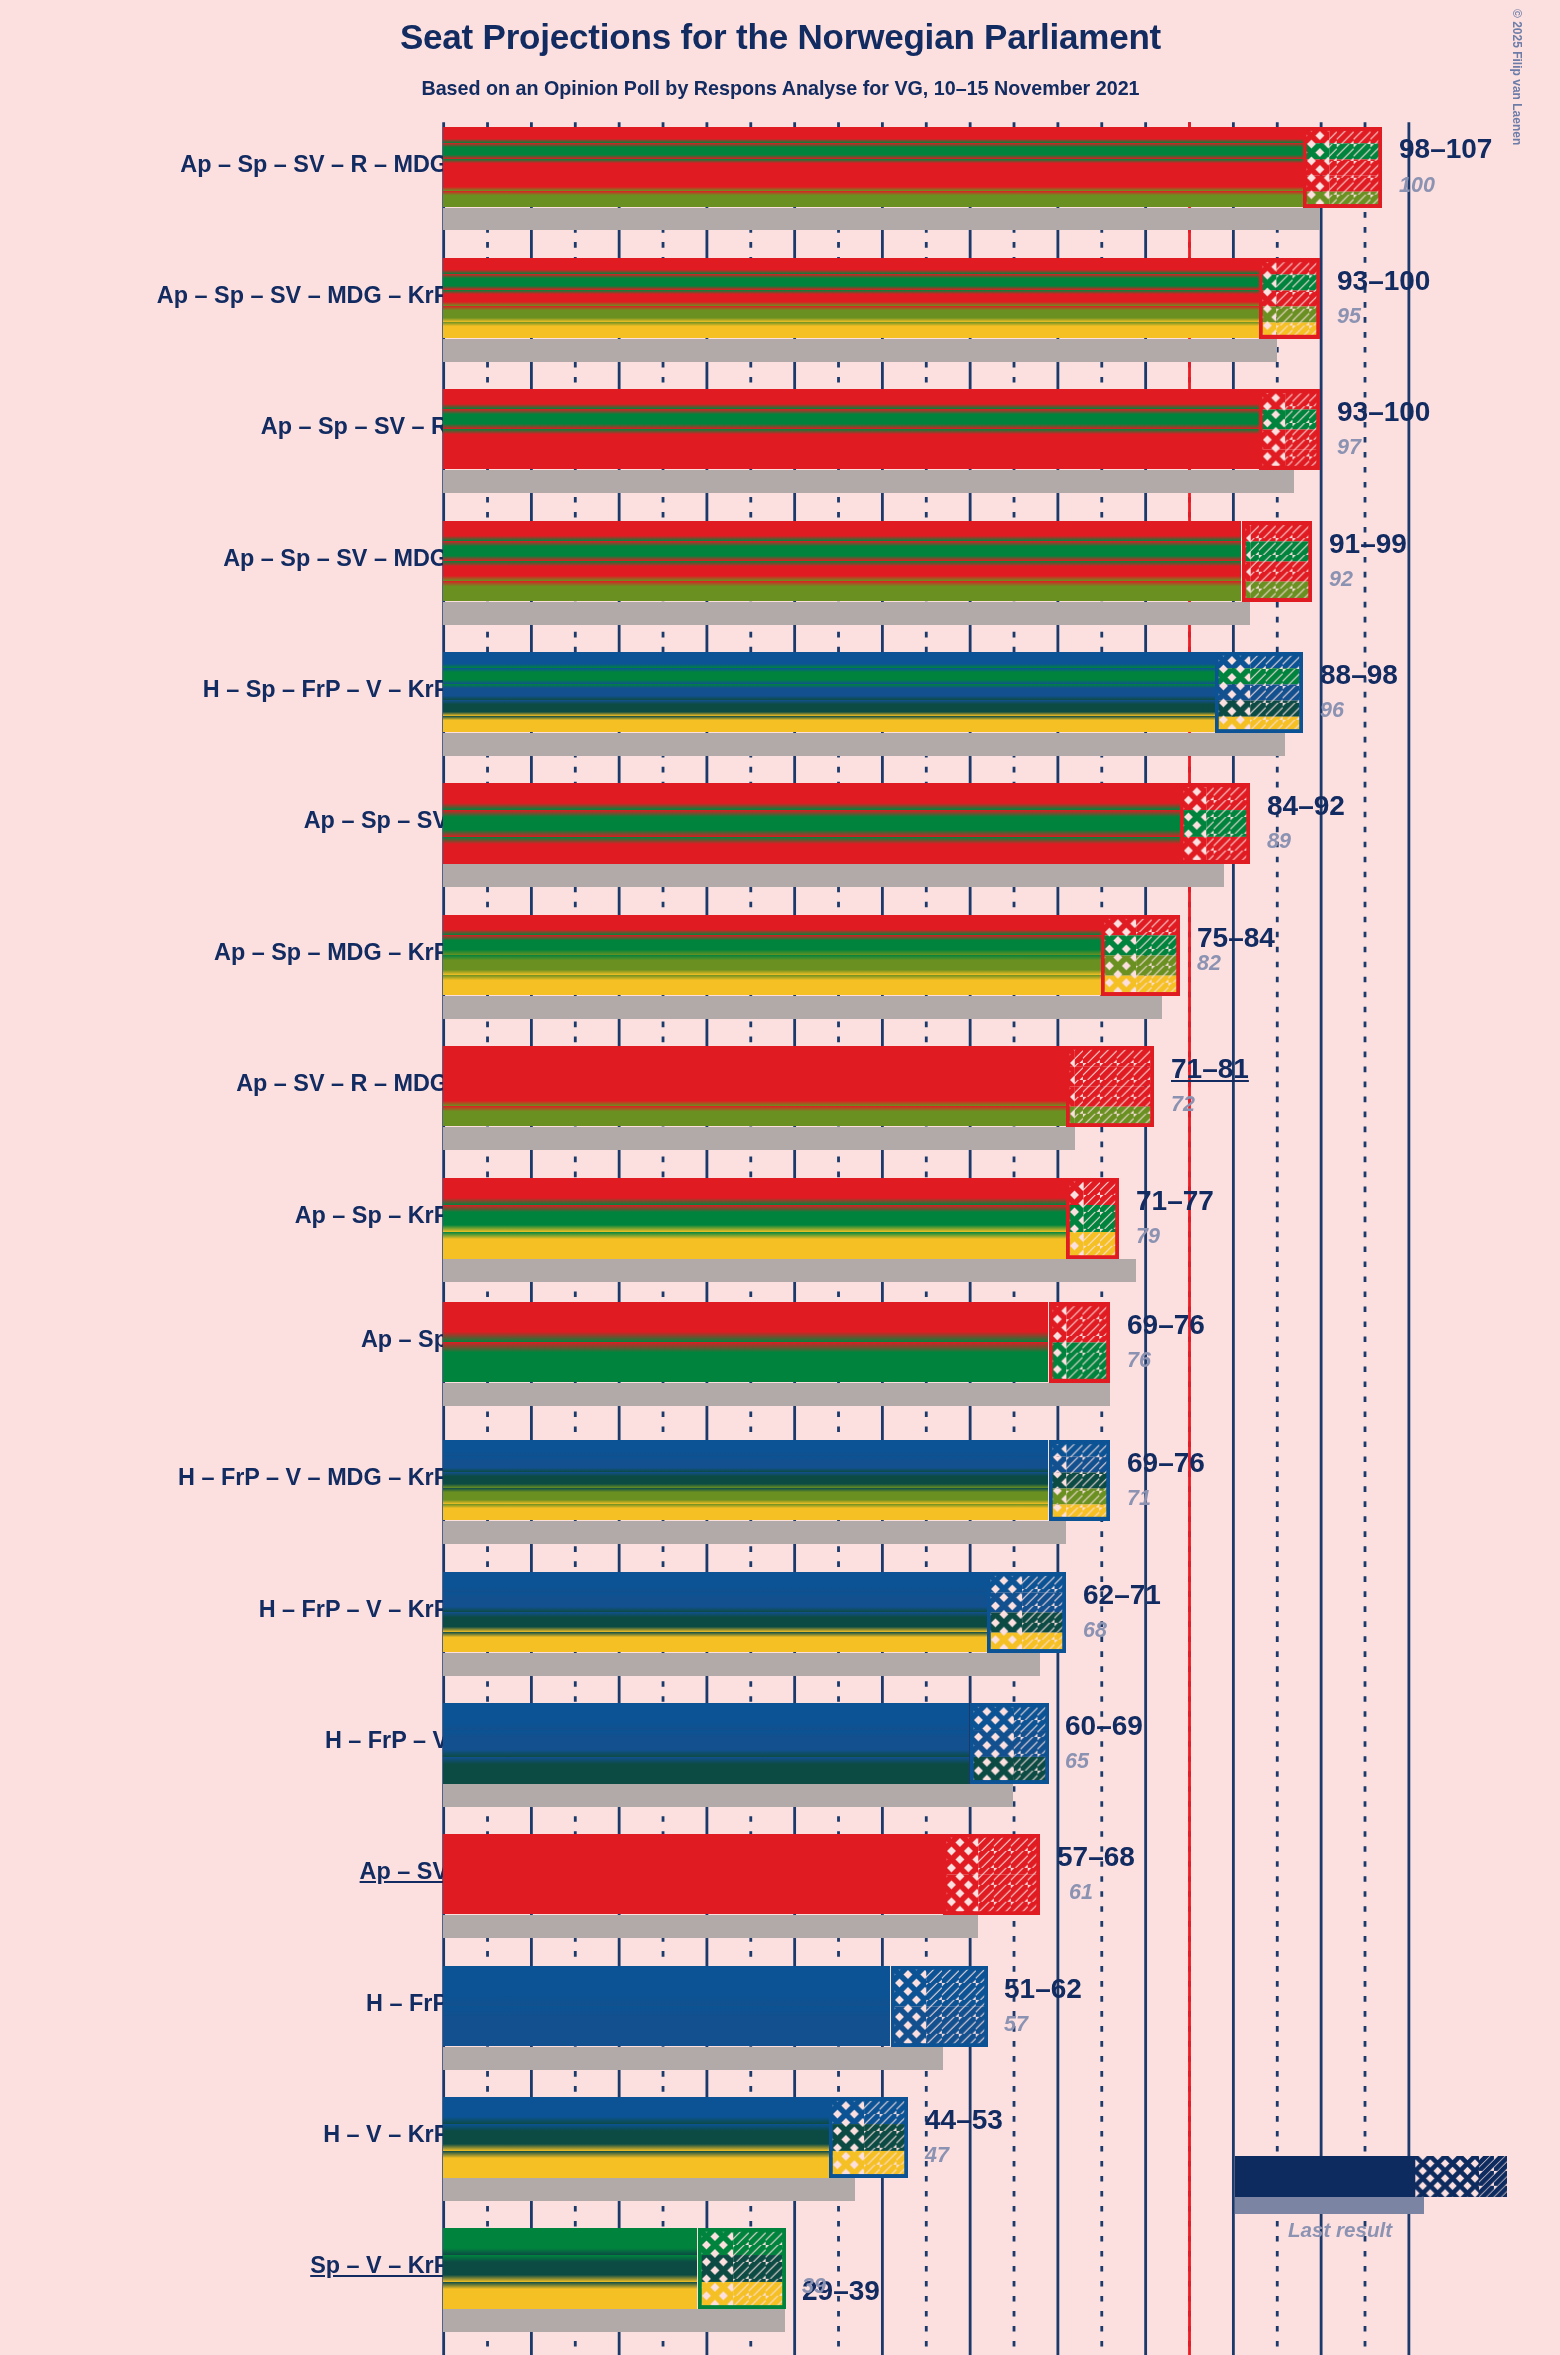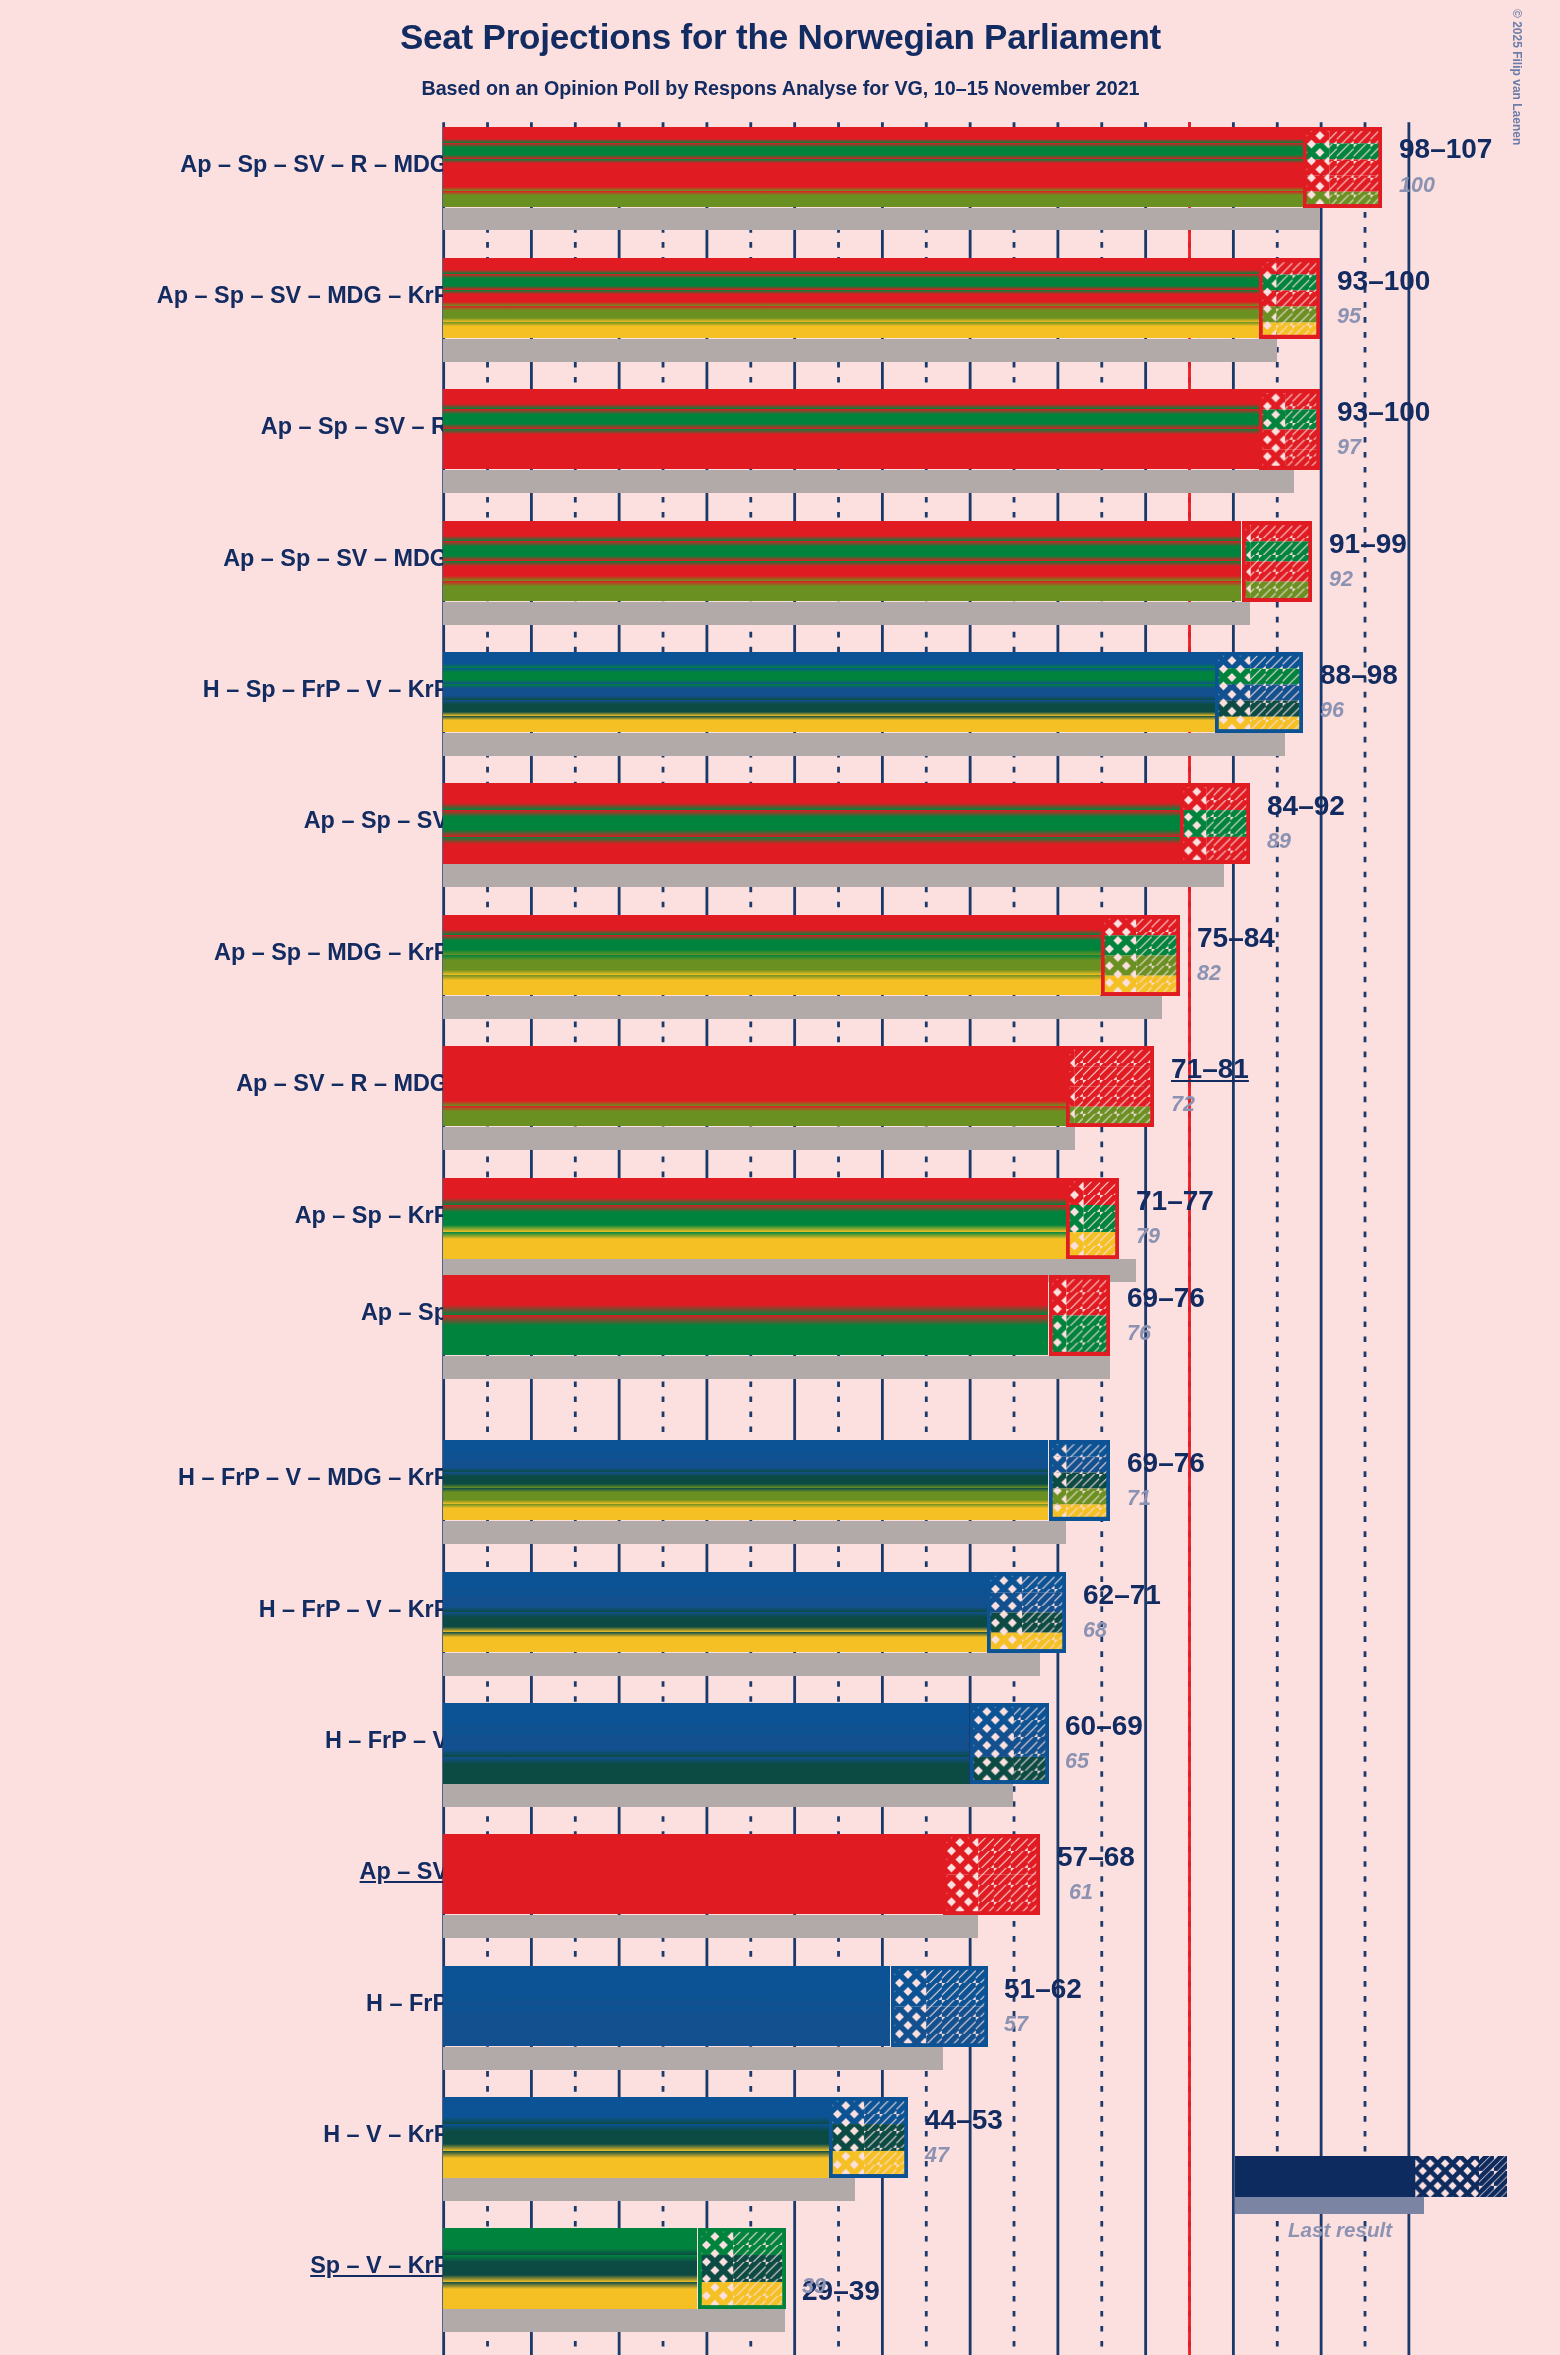--- a/index.html
+++ b/index.html
@@ -255,21 +255,21 @@
           <rect x="37.460000000000036" y="0" width="46.82499999999982" height="21.5" fill="url(#di_E11B22)"></rect>
           <rect x="0" y="21.5" width="37.460000000000036" height="21.5" fill="url(#ch_00843D)"></rect>
           <rect x="37.460000000000036" y="21.5" width="46.82499999999982" height="21.5" fill="url(#di_00843D)"></rect>
           <rect x="0" y="43" width="37.460000000000036" height="21.5" fill="url(#ch_6A9022)"></rect>
           <rect x="37.460000000000036" y="43" width="46.82499999999982" height="21.5" fill="url(#di_6A9022)"></rect>
           <rect x="0" y="64.5" width="37.460000000000036" height="21.5" fill="url(#ch_F5C024)"></rect>
           <rect x="37.460000000000036" y="64.5" width="46.82499999999982" height="21.5" fill="url(#di_F5C024)"></rect>
           <rect x="1.5" y="1.5" width="81.28499999999985" height="83" fill="none" stroke="#E11B22" stroke-width="5"></rect>
         </svg>
         <div class="valnum" style="left:1197px;top:6.6px;">75–84</div>
-        <div class="lastnum" style="left:1197px;top:46px;">82</div>
+        <div class="lastnum" style="left:1197px;top:36px;">82</div>
       </div>
       <div class="row" style="top:924px;height:81px;">
         <div class="rowlabel" style="top:24px;">Ap – SV – R – MDG</div>
         <div class="lastres" style="left:443px;top:81px;width:632px;height:22.5px;"></div>
         <div class="solid" style="left:443px;top:0;width:623px;height:81px;">
           <div class="stripe" style="top:0px;height:20px;background:linear-gradient(to bottom,#E11B22 0%,#E11B22 26%,#E11B22 74%,#E11B22 100%);"></div>
           <div class="stripe" style="top:20px;height:20px;background:linear-gradient(to bottom,#E11B22 0%,#E11B22 26%,#E11B22 74%,#E11B22 100%);"></div>
           <div class="stripe" style="top:40px;height:20px;background:linear-gradient(to bottom,#E11B22 0%,#E11B22 26%,#E11B22 74%,#6A9022 100%);"></div>
           <div class="stripe" style="top:60px;height:20px;background:linear-gradient(to bottom,#E11B22 0%,#6A9022 26%,#6A9022 74%,#6A9022 100%);"></div>
         </div>
@@ -300,21 +300,21 @@
           <rect x="18.730000000000018" y="0" width="37.460000000000036" height="28.666666666666668" fill="url(#di_E11B22)"></rect>
           <rect x="0" y="28.666666666666668" width="18.730000000000018" height="28.666666666666668" fill="url(#ch_00843D)"></rect>
           <rect x="18.730000000000018" y="28.666666666666668" width="37.460000000000036" height="28.666666666666668" fill="url(#di_00843D)"></rect>
           <rect x="0" y="57.333333333333336" width="18.730000000000018" height="28.666666666666668" fill="url(#ch_F5C024)"></rect>
           <rect x="18.730000000000018" y="57.333333333333336" width="37.460000000000036" height="28.666666666666668" fill="url(#di_F5C024)"></rect>
           <rect x="1.5" y="1.5" width="53.190000000000055" height="83" fill="none" stroke="#E11B22" stroke-width="5"></rect>
         </svg>
         <div class="valnum" style="left:1136px;top:6.6px;">71–77</div>
         <div class="lastnum" style="left:1136px;top:46px;">79</div>
       </div>
-      <div class="row" style="top:1153px;height:94px;">
+      <div class="row" style="top:1180px;height:94px;">
         <div class="rowlabel" style="top:24px;">Ap – Sp</div>
         <div class="lastres" style="left:443px;top:81px;width:667px;height:22.5px;"></div>
         <div class="solid" style="left:443px;top:0;width:605px;height:81px;">
           <div class="stripe" style="top:0px;height:40px;background:linear-gradient(to bottom,#E11B22 0%,#E11B22 26%,#E11B22 74%,#00843D 100%);"></div>
           <div class="stripe" style="top:40px;height:40px;background:linear-gradient(to bottom,#E11B22 0%,#00843D 26%,#00843D 74%,#00843D 100%);"></div>
         </div>
         <svg class="ciwrap" style="left:1049px;width:61px;height:81px;" viewBox="0 0 65.5469 86" width="61" height="81">
           <rect x="0" y="0" width="18.730000000000018" height="43" fill="url(#ch_E11B22)"></rect>
           <rect x="18.730000000000018" y="0" width="46.825000000000045" height="43" fill="url(#di_E11B22)"></rect>
           <rect x="0" y="43" width="18.730000000000018" height="43" fill="url(#ch_00843D)"></rect>

